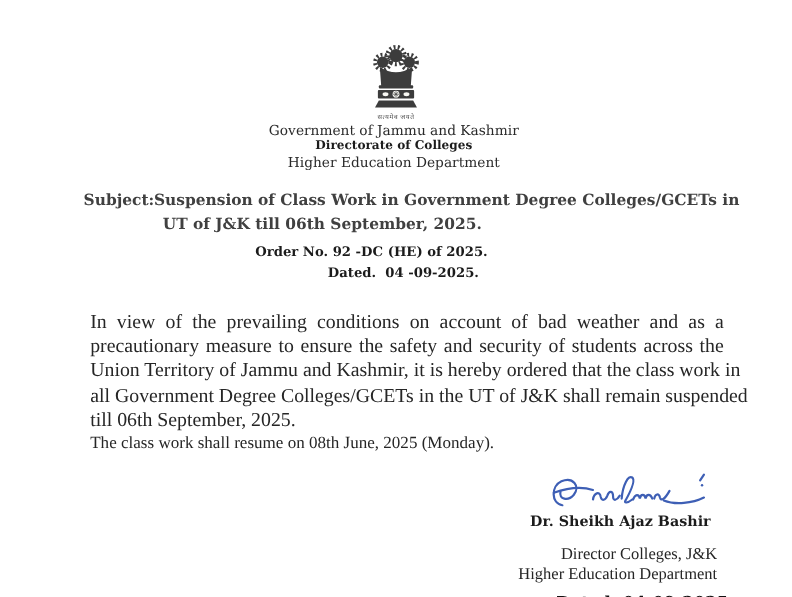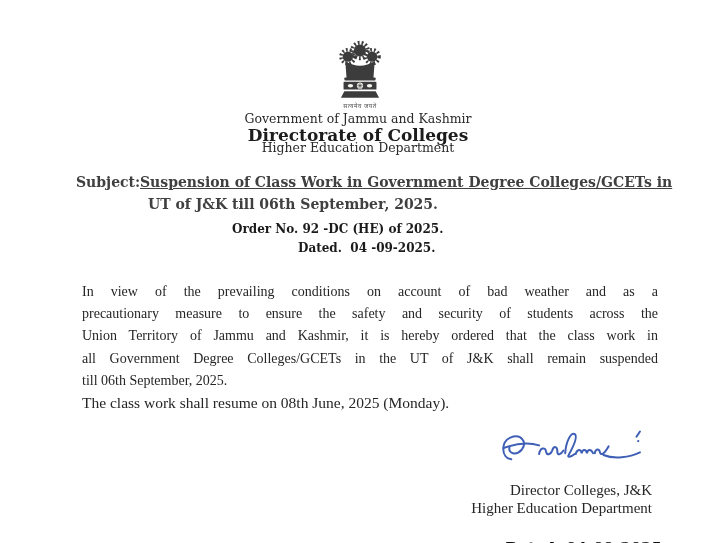--- a/index.html
+++ b/index.html
@@ -33,63 +33,62 @@
   }
   .hdr-line {
     position: absolute;
     left: 0; right: 4px;
     text-align: center;
     font-family: "DejaVu Serif", serif;
     font-size: 12.5px;
     color: #2a2a2a;
   }
   .hdr-gov  { top: 111px; }
-  .hdr-dir  { top: 125px; font-weight: bold; font-size: 17px; color: #1c1c1c; }
+  .hdr-dir  { top: 125px; font-weight: bold; font-size: 11px; color: #1c1c1c; }
   .hdr-dept { top: 140px; }
   
   .subject {
     position: absolute;
     top: 171px;
     left: 76px;
     width: 586px;
     display: flex;
     font-family: "DejaVu Serif", serif;
     font-weight: bold;
     font-size: 14px;
     line-height: 22px;
     color: #404040;
   }
   .subject-label { width: 64px; flex: 0 0 64px; }
   .subject-text  { width: 522px; }
   .subject-line1 {
     text-align: justify;
     text-align-last: justify;
     white-space: nowrap;
-    text-decoration: underline;
   }
   .subject-line2 { padding-left: 8px; }
   
   .order {
     position: absolute;
     top: 220px;
     left: 232px;
     font-family: "DejaVu Serif", serif;
     font-weight: bold;
     font-size: 12px;
     line-height: 19px;
     color: #1b1b1b;
   }
   .order-date { padding-left: 66px; white-space: pre; }
   
   .body-para1 {
     position: absolute;
     top: 281px;
     left: 82px;
     width: 576px;
-    font-size: 14px;
+    font-size: 18px;
     line-height: 22.2px;
     color: #262626;
   }
   .jline {
     text-align: justify;
     text-align-last: justify;
     white-space: nowrap;
   }
   .body-para2 {
     position: absolute;
@@ -221,19 +220,20 @@
         <path d="M5 23 C 22 17, 36 17, 46 20"></path>
         <path d="M46 30 C 47 23, 53 21, 54 27 C 55 32, 59 31, 61 26 C 63 20, 67 21, 67 27 C 67 32, 71 31, 74 26"></path>
         <path d="M76 29 C 77 15, 83 4, 87 7 C 91 10, 85 22, 80 31 C 78 34, 82 34, 87 30"></path>
         <path d="M88 30 C 90 24, 94 24, 95 29 C 96 24, 100 24, 101 29 C 102 24, 106 24, 108 29"></path>
         <path d="M110 29 C 111 24, 115 23, 116 28 C 117 32, 121 30, 126 21"></path>
         <path d="M120 31 C 132 36, 150 34, 162 28"></path>
         <path d="M158 10 L 162 4"></path>
         <circle cx="160" cy="15" r="1.3" fill="#3e5fb5" stroke="none"></circle>
       </g>
     </svg>
+    <div class="sig-name">Dr. Sheikh Ajaz Bashir</div>
     <div class="sig-title">Director Colleges, J&amp;K</div>
     <div class="sig-dept">Higher Education Department</div>
   </div>
 
   <div class="footer-date">Dated: 04-09-2025</div>
 
 </div>
 
 </body></html>

